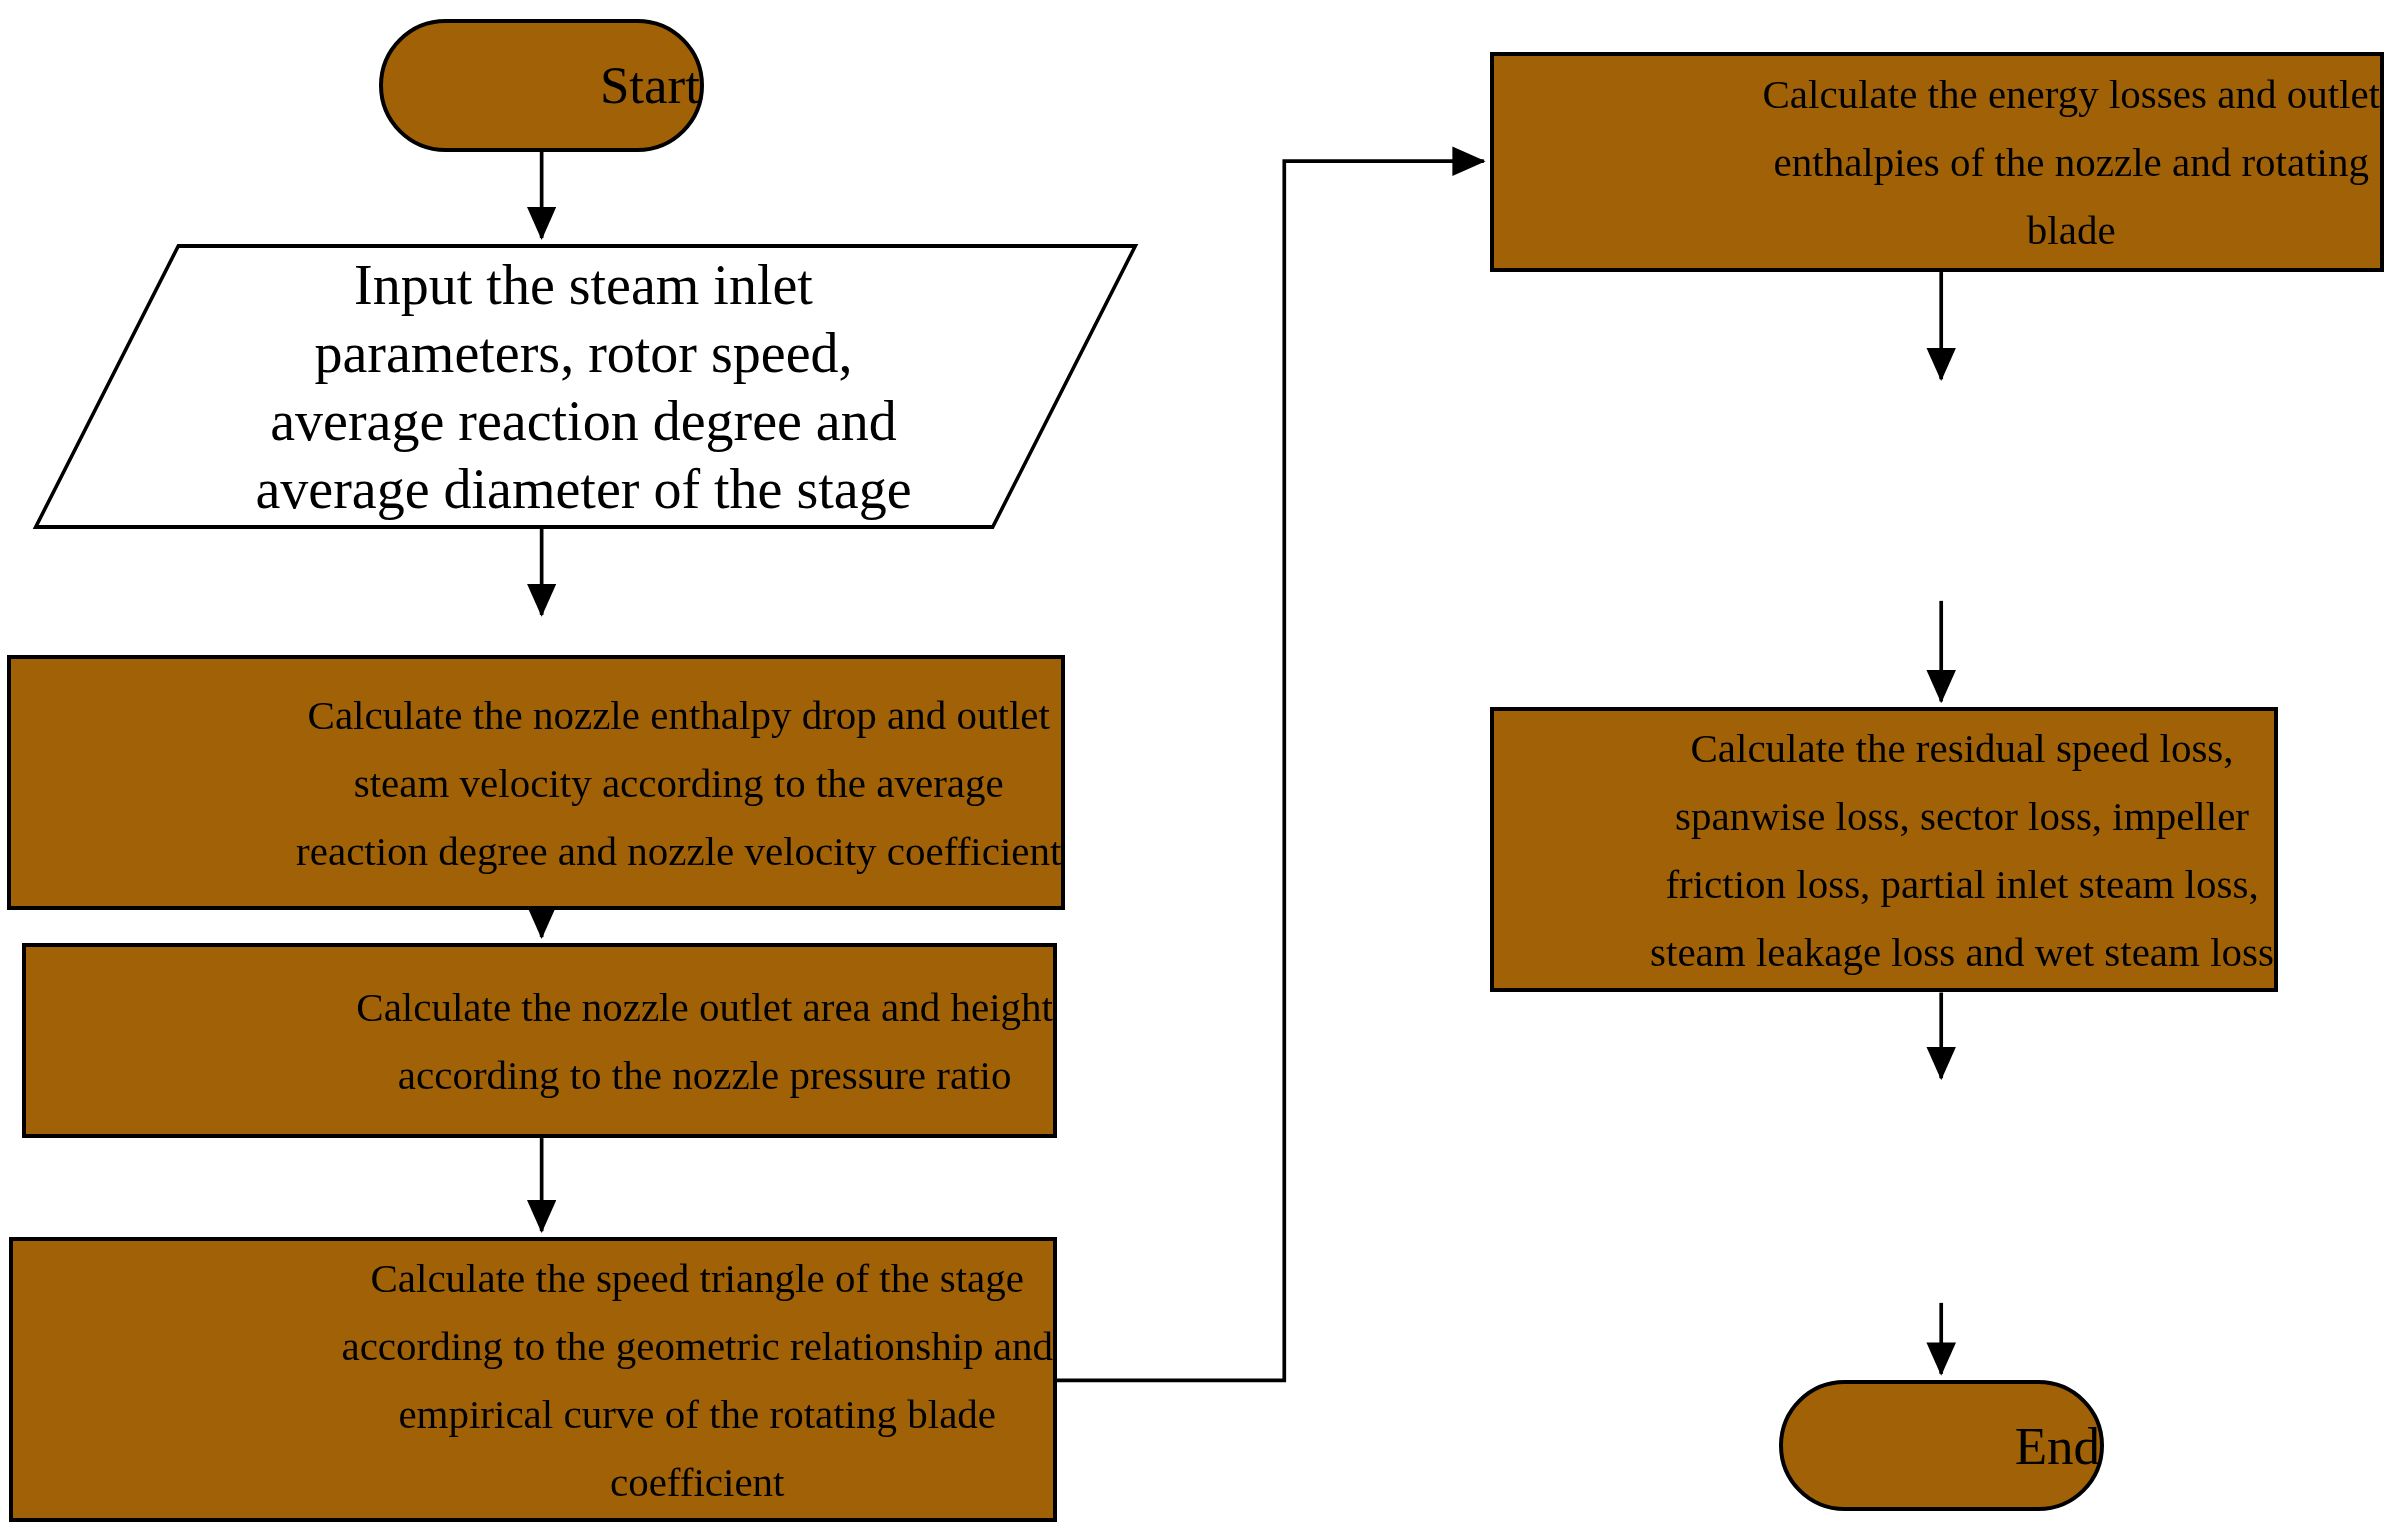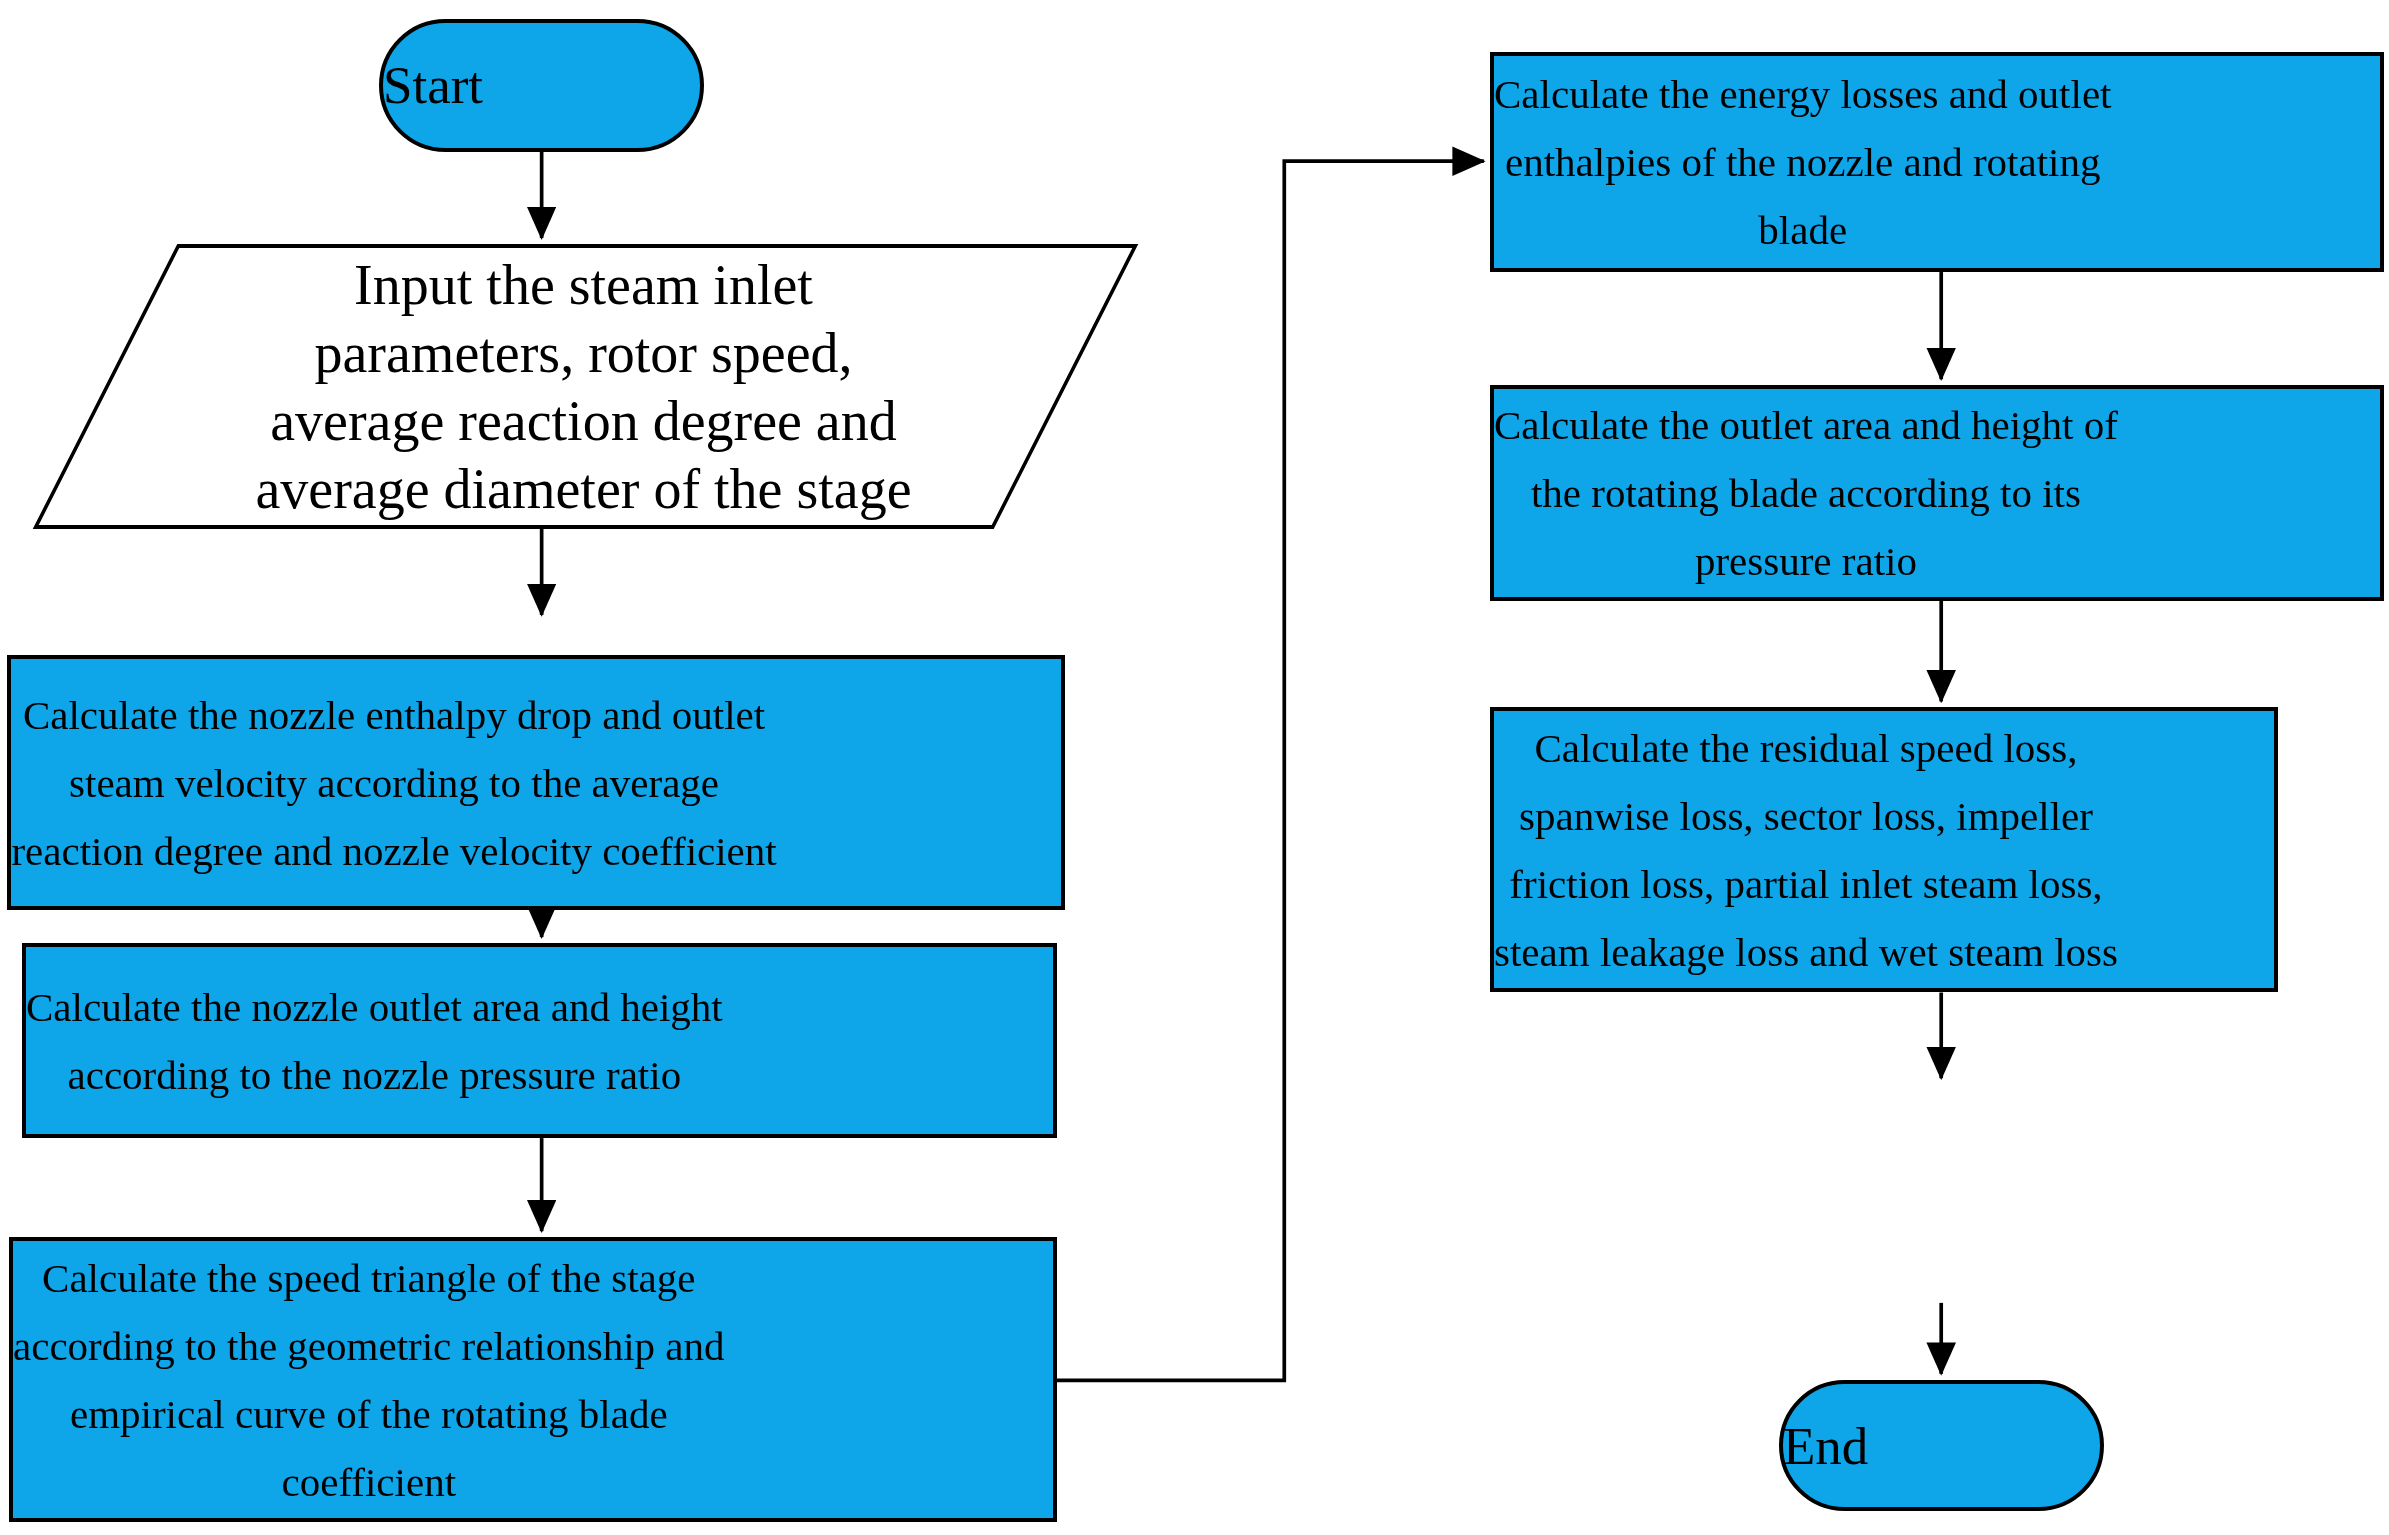--- a/index.html
+++ b/index.html
@@ -14,24 +14,24 @@
   }
   svg.connectors {
     position: absolute;
     left: 0; top: 0;
     width: 2389px; height: 1535px;
   }
   .node {
     position: absolute;
     box-sizing: border-box;
     border: 4.4px solid #000000;
-    background: #0ea5e9;
+    background: #a16207;
     display: flex;
     align-items: center;
-    justify-content: flex-start;
+    justify-content: flex-end;
     text-align: center;
   }
   .terminator {
     border-radius: 68px;
     font-size: 53px;
   }
   .process {
     font-size: 41px;
     line-height: 68px;
     white-space: pre-line;
@@ -95,23 +95,20 @@
 
   <div class="node process" style="left:9px; top:1237px; width:1048px; height:285px;">Calculate the speed triangle of the stage
 according to the geometric relationship and
 empirical curve of the rotating blade
 coefficient</div>
 
   <div class="node process" style="left:1490px; top:52px; width:894px; height:220px;">Calculate the energy losses and outlet
 enthalpies of the nozzle and rotating
 blade</div>
 
-  <div class="node process" style="left:1490px; top:385px; width:894px; height:216px;">Calculate the outlet area and height of
-the rotating blade according to its
-pressure ratio</div>
 
   <div class="node process" style="left:1490px; top:707px; width:788px; height:285px;">Calculate the residual speed loss,
 spanwise loss, sector loss, impeller
 friction loss, partial inlet steam loss,
 steam leakage loss and wet steam loss</div>
 
 
   <div class="node terminator" style="left:1779px; top:1380px; width:325px; height:131px;">
     <span>End</span>
   </div>

